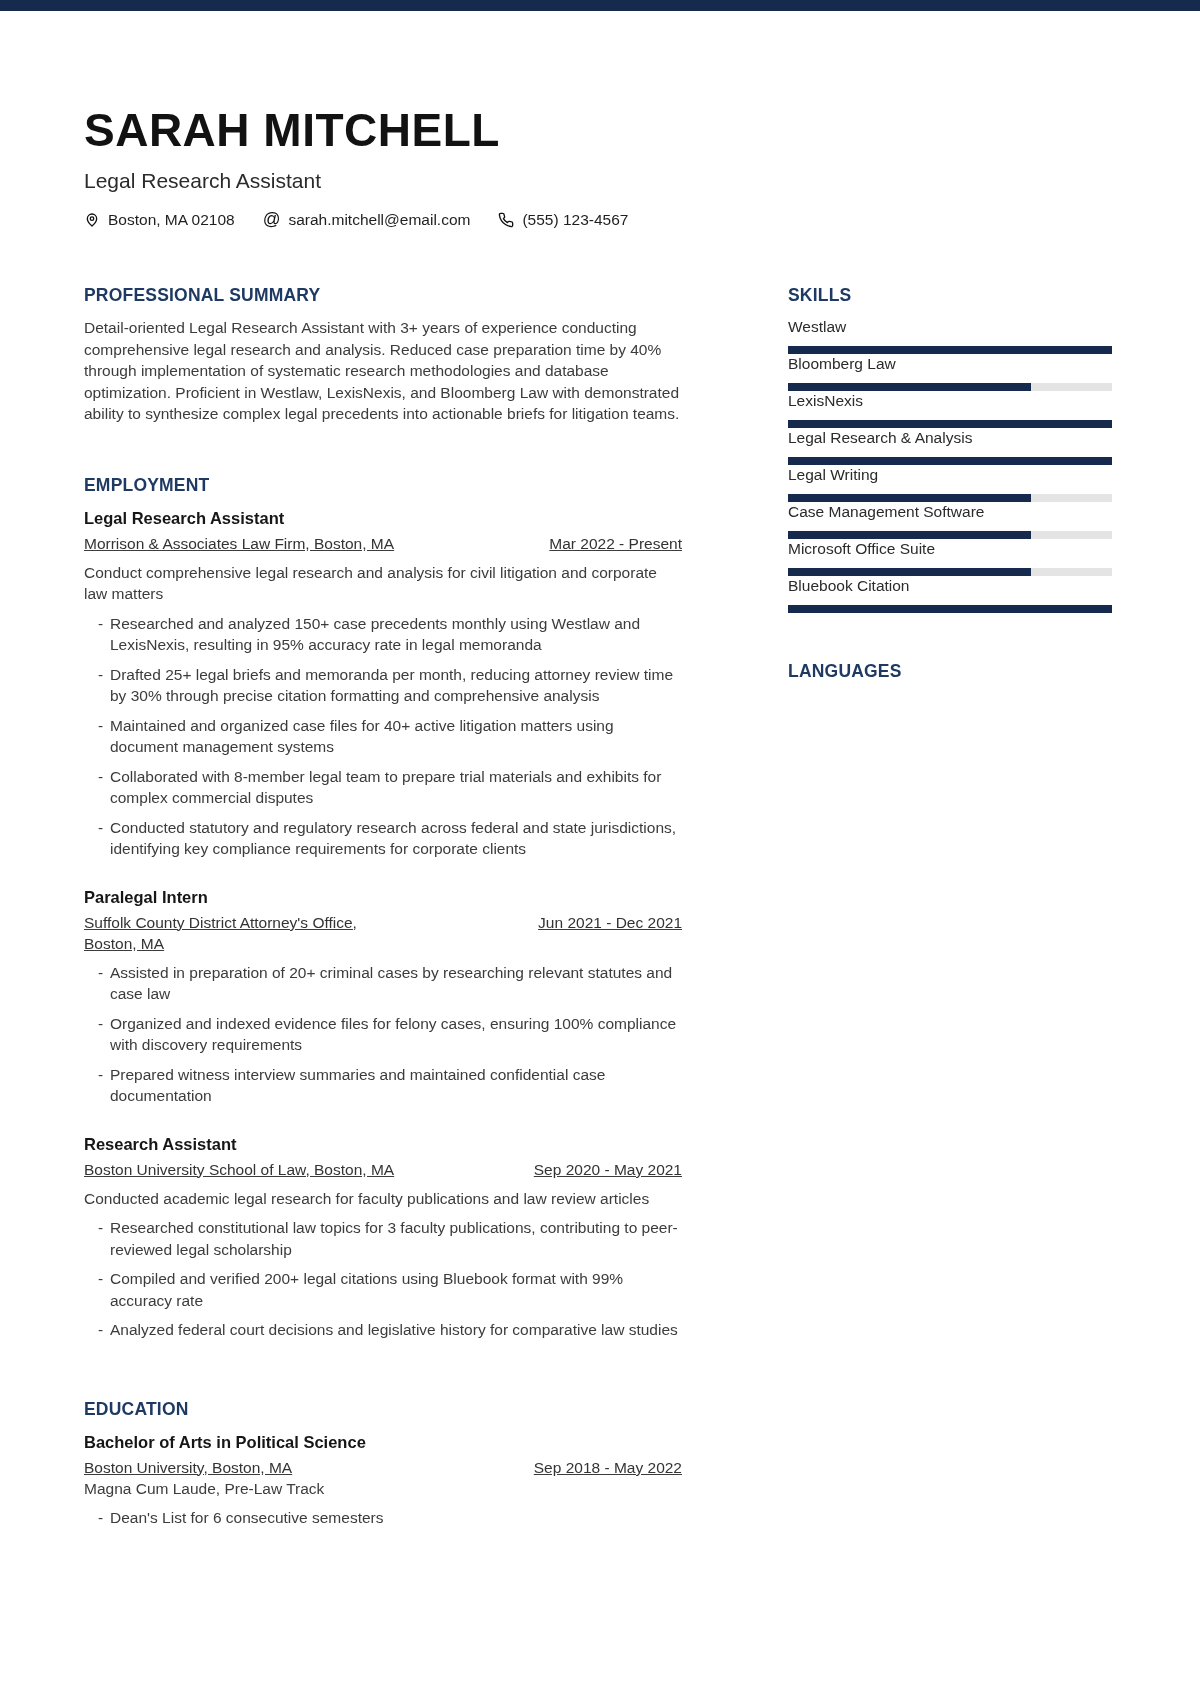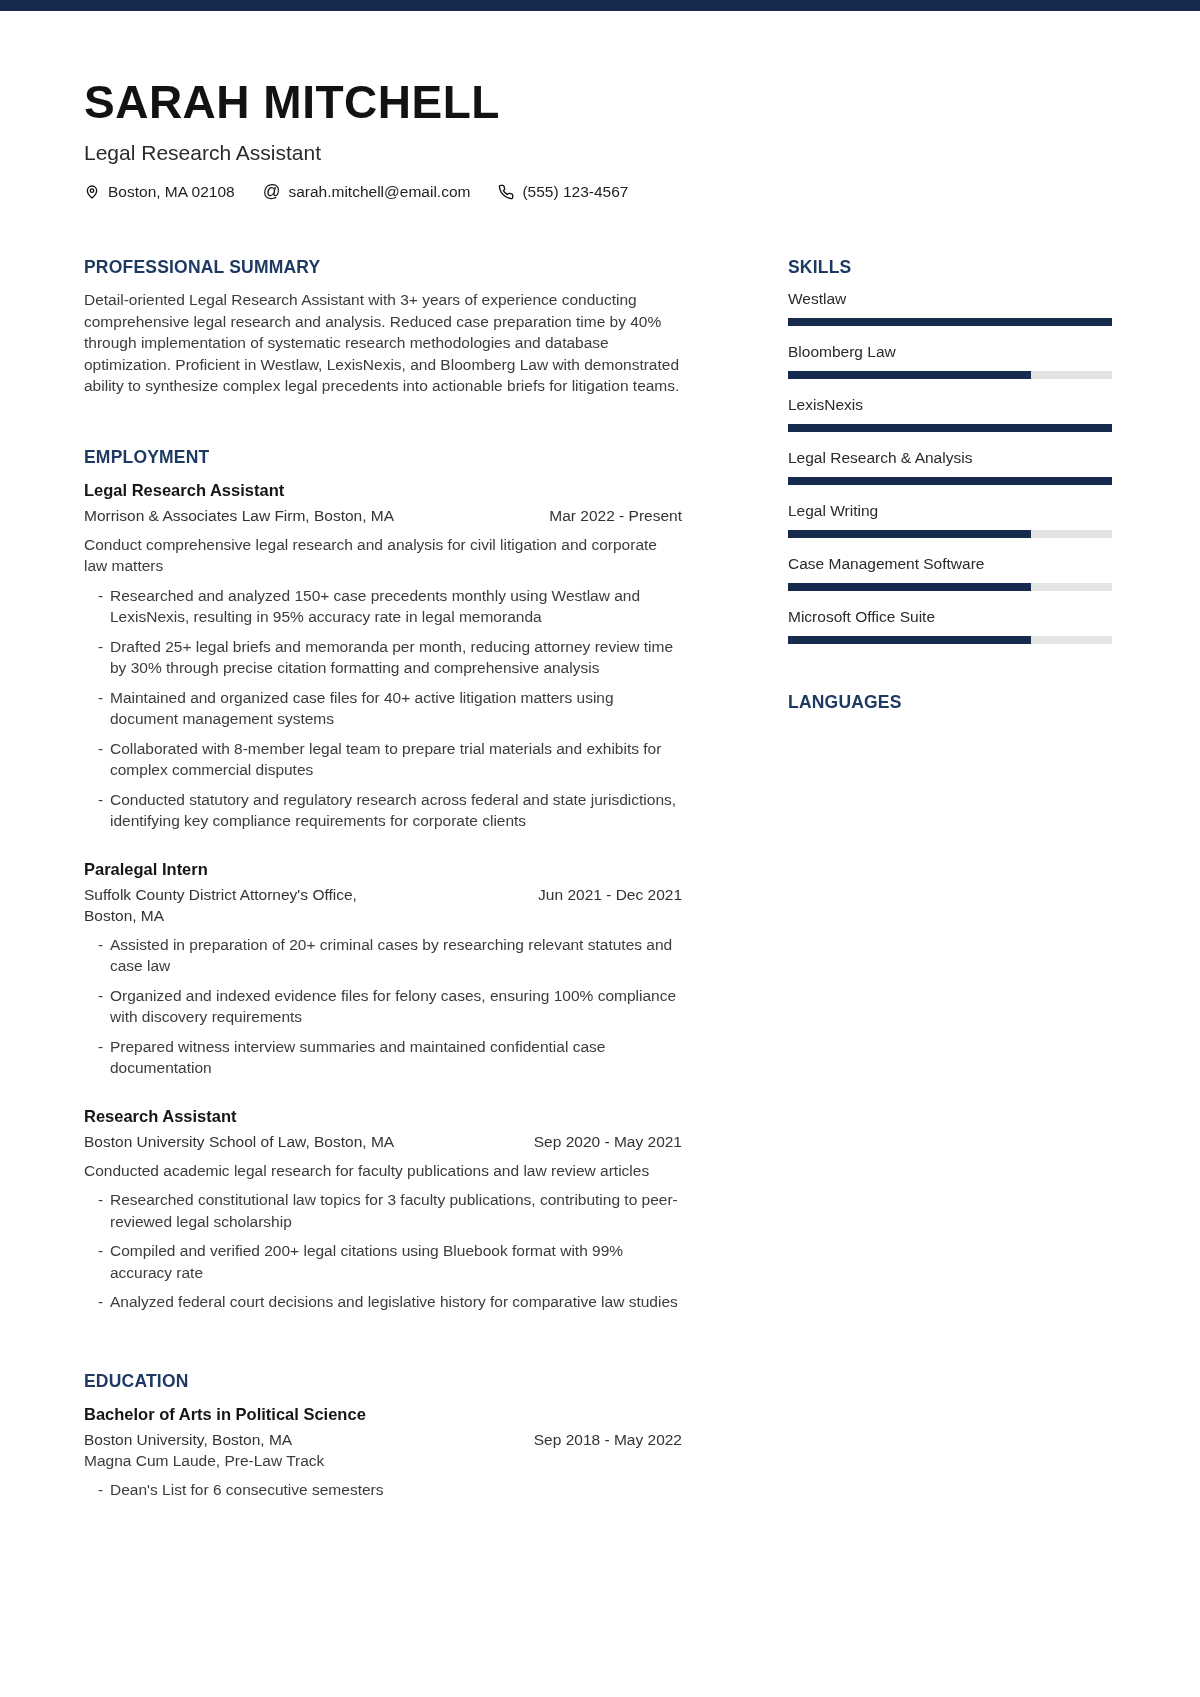--- a/index.html
+++ b/index.html
@@ -12,48 +12,48 @@
   }
   *{box-sizing:border-box;}
   html,body{margin:0;padding:0;}
   body{
     width:1200px;height:1697px;overflow:hidden;background:#ffffff;
     font-family:"Liberation Sans",sans-serif;color:var(--body-text);
     -webkit-font-smoothing:antialiased;
   }
   .topbar{height:11px;background:var(--top-bar);}
   .content{padding:0 88px 0 84px;}
-  header{padding-top:68px;}
+  header{padding-top:96px;}
   h1{font-size:46px;line-height:1;font-weight:700;color:#121212;margin:0;letter-spacing:0.5px;}
   .subtitle{font-size:21px;line-height:24px;color:#2b2b2b;margin-top:16px;}
   .contact{display:flex;gap:28px;margin-top:18px;font-size:15.5px;color:#1f1f1f;align-items:center;}
   .citem{display:flex;align-items:center;gap:8px;}
   .citem svg{display:block;}
   .at-glyph{font-size:17.5px;color:#111;line-height:1;}
   .columns{display:flex;margin-top:56px;align-items:flex-start;justify-content:center;}
   .col-left{width:598px;flex:none;}
   .col-right{width:324px;flex:none;margin-left:106px;}
   section h2{font-size:17.5px;line-height:20px;font-weight:700;color:var(--heading);margin:0 0 12px 0;letter-spacing:0.2px;}
   .body{font-size:15.5px;line-height:21.5px;margin:0;color:var(--body-text);}
   .sec-employment{margin-top:50px;}
   .sec-education{margin-top:58px;}
   .job{margin-bottom:26px;}
   .job:last-child{margin-bottom:0;}
   .job-title{font-size:16.5px;line-height:22px;font-weight:700;color:var(--title-text);}
-  .job-meta{display:flex;justify-content:space-between;align-items:flex-start;margin-top:4px;}
+  .job-meta{display:flex;justify-content:space-between;align-items:flex-start;margin-top:4px;text-decoration:underline;}
   .company{font-size:15.5px;line-height:21px;color:#333;white-space:pre-line;}
   .dates{font-size:15.5px;line-height:21px;color:#333;white-space:nowrap;margin-left:16px;text-align:right;}
   .jobdesc{margin-top:8px;}
   .bullets{list-style:none;margin:8px 0 0 0;padding:0;}
   .bullet{display:flex;font-size:15.5px;line-height:21.5px;color:var(--body-text);margin-bottom:8px;}
   .bullet:last-child{margin-bottom:0;}
   .dash{flex:none;width:12px;margin-left:14px;}
   .btext{flex:1;}
   
-  .skill{margin-bottom:16px;}
+  .skill{margin-bottom:0;}
   .skill-name{font-size:15.5px;line-height:20px;color:#2b2b2b;margin-bottom:9px;}
   .bar{height:8px;width:100%;background:var(--bar-track);position:relative;}
   .bar-fill{height:100%;background:var(--bar-fill);width:100%;}
   .sec-languages{margin-top:48px;}
 </style>
 </head>
 <body>
 
 <div class="page">
   <div class="topbar"></div>
@@ -250,20 +250,26 @@
     </div>
   </div>
 
   <div class="skill">
     <div class="skill-name">Microsoft Office Suite</div>
     <div class="bar">
       <div class="bar-fill" style="width: 75%;"></div>
     </div>
   </div>
 
+  <div class="skill">
+    <div class="skill-name">Bluebook Citation</div>
+    <div class="bar">
+      <div class="bar-fill" style="width: 100%;"></div>
+    </div>
+  </div>
 </div>
         </section>
 
         <section class="sec-languages">
           <h2>LANGUAGES</h2>
         </section>
       </div>
 
     </div>
   </div>

